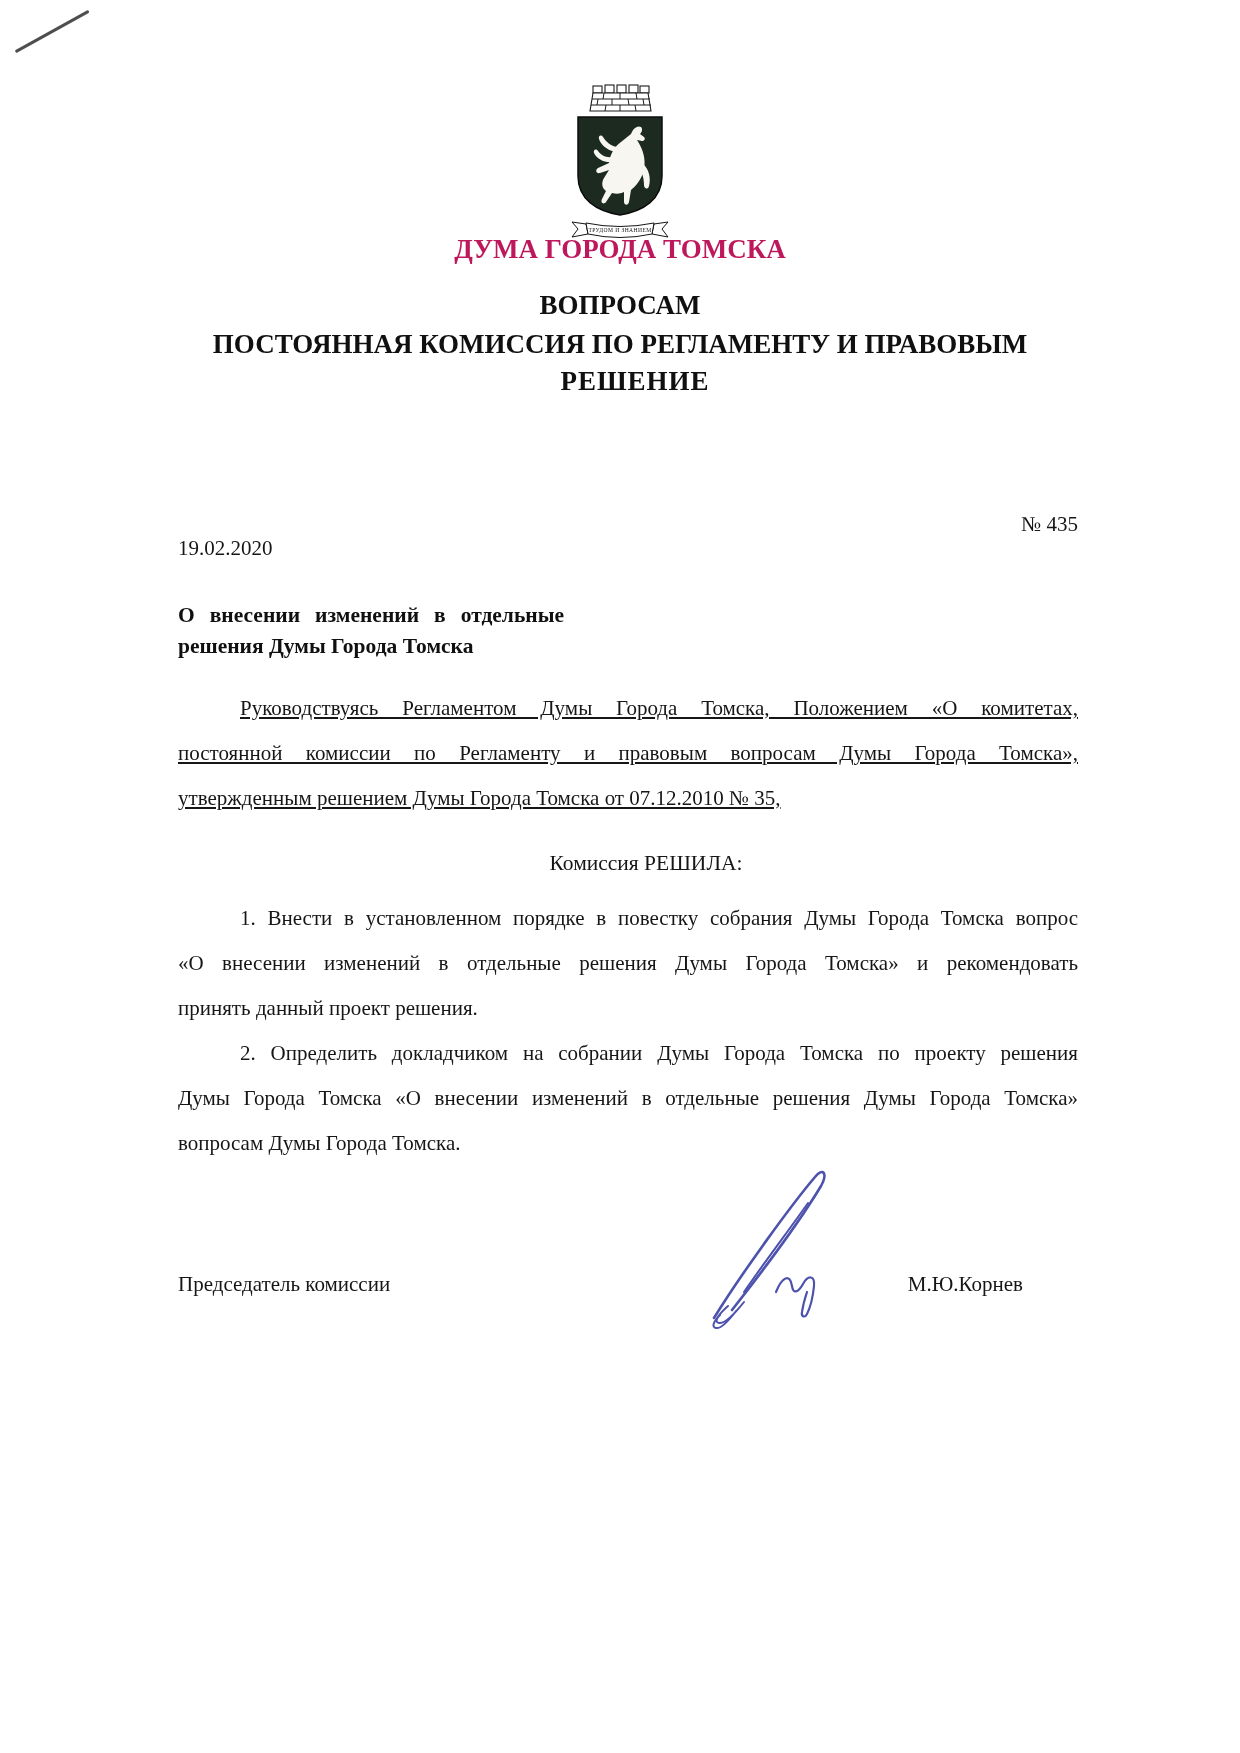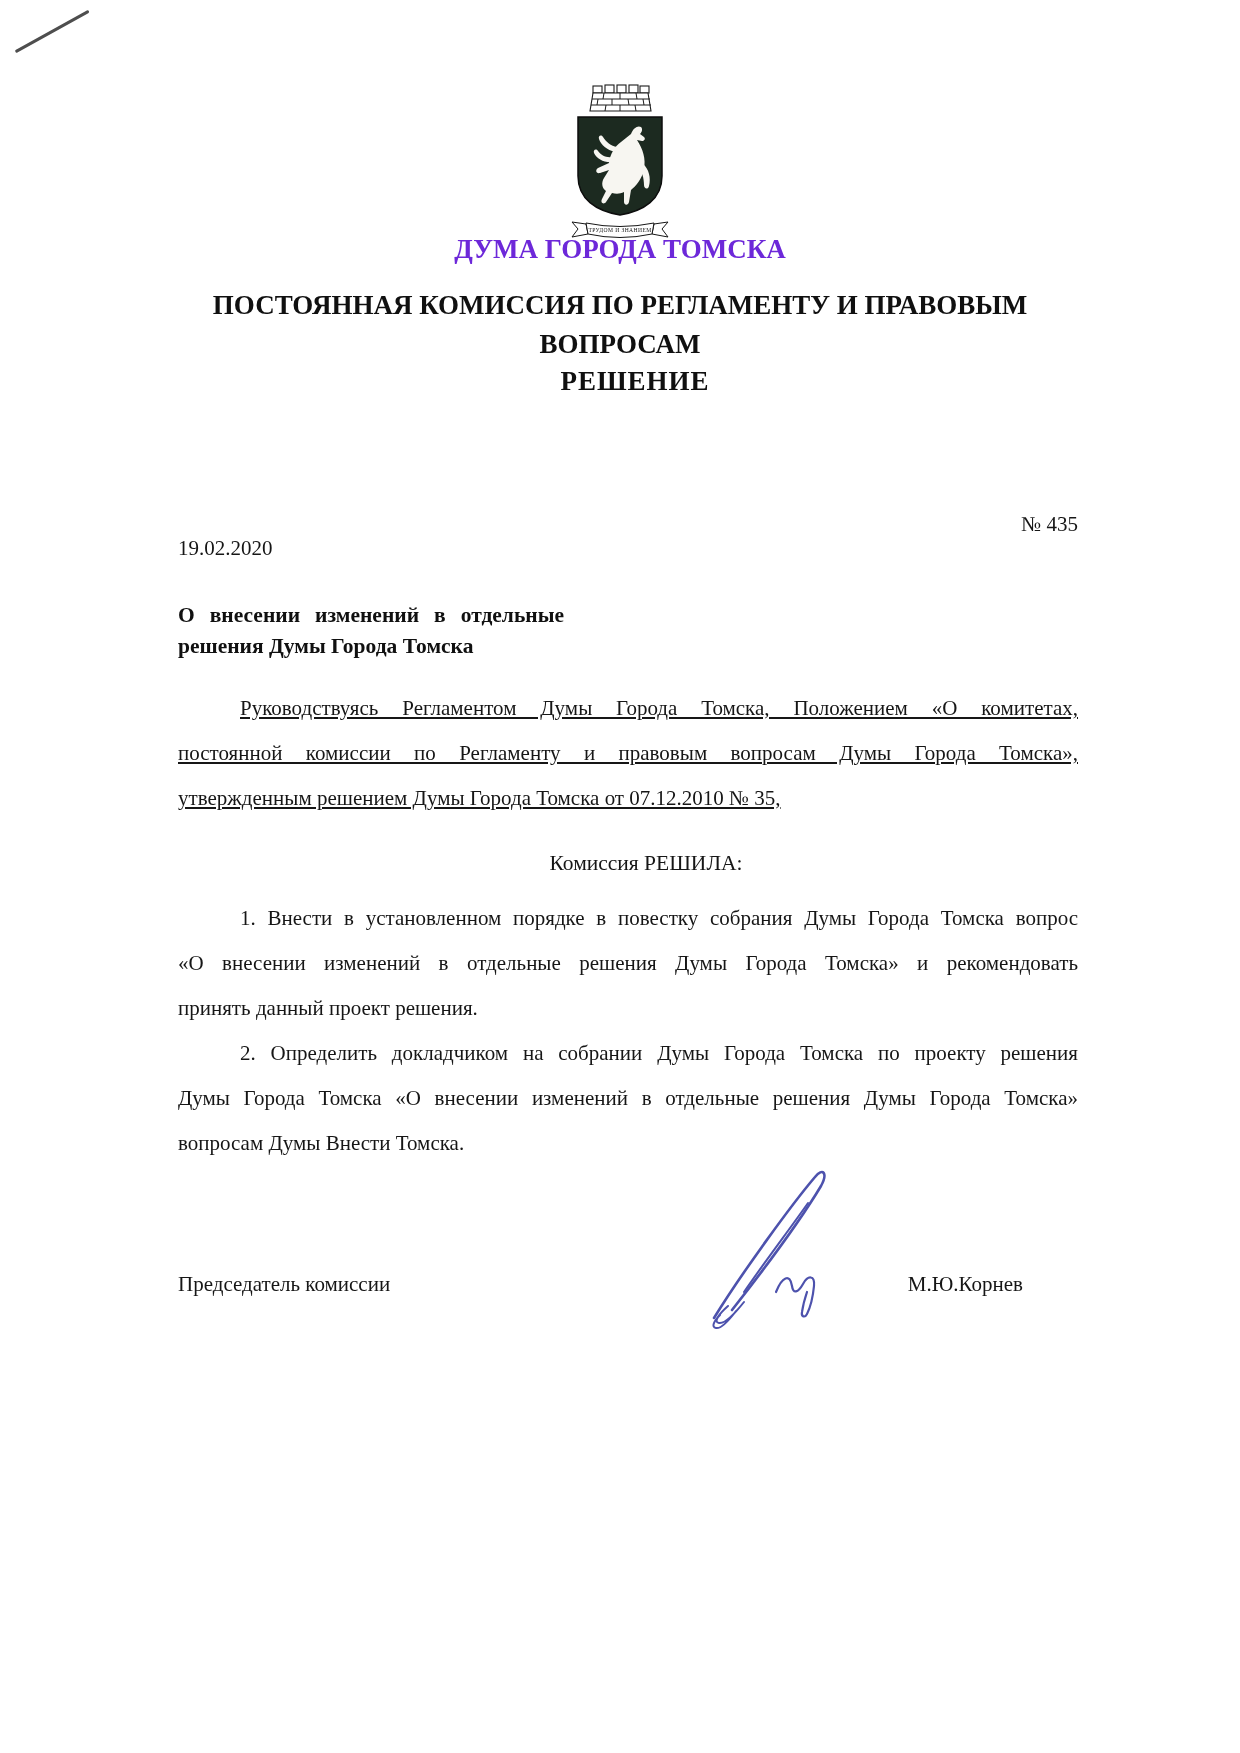--- a/index.html
+++ b/index.html
@@ -10,21 +10,21 @@
   }
   
   .pen-mark{position:absolute;left:10px;top:30px;width:84px;height:2.5px;background:#4e4e4e;
     transform:rotate(-29deg);border-radius:2px;}
   
   .emblem{position:absolute;left:50%;top:84px;transform:translateX(-50%);width:112px;text-align:center;}
   .emblem svg{display:block;margin:0 auto;}
   .emblem .crown{margin-bottom:1px;}
   
   .org-title{position:absolute;top:234px;left:0;width:100%;text-align:center;
-    font-weight:bold;font-size:27px;line-height:30px;white-space:nowrap;color:#6d28d9;}
+    font-weight:bold;font-size:27px;line-height:30px;white-space:nowrap;color:#be185d;}
   .commission-title{position:absolute;top:286px;left:0;width:100%;text-align:center;
     font-weight:bold;font-size:27px;line-height:39px;color:#101010;}
   .commission-title div{white-space:nowrap;}
   .doc-type{position:absolute;top:364px;left:0;width:100%;text-align:center;
     font-weight:bold;font-size:27px;line-height:34px;letter-spacing:1px;color:#101010;margin-left:15px;}
   
   .doc-number{position:absolute;top:512px;right:162px;font-size:21px;line-height:24px;}
   .doc-date{position:absolute;top:536px;left:178px;font-size:21px;line-height:24px;}
   
   .subject{position:absolute;top:600px;left:178px;width:386px;font-weight:bold;
@@ -92,22 +92,22 @@
         <path d="M87,6 L101,4 L95,11 L101,19 L85,16 Z"></path>
         <path d="M19,5 Q53,12 87,5 L85,16 Q53,23 21,16 Z"></path>
       </g>
       <text x="53" y="14" text-anchor="middle" font-size="5.6" letter-spacing="0.4" fill="#161616">ТРУДОМ И ЗНАНИЕМ</text>
     </svg>
   </div>
 
   <div class="org-title">ДУМА ГОРОДА ТОМСКА</div>
 
   <div class="commission-title">
+    <div>ВОПРОСАМ</div>
     <div>ПОСТОЯННАЯ КОМИССИЯ ПО РЕГЛАМЕНТУ И ПРАВОВЫМ</div>
-    <div>ВОПРОСАМ</div>
   </div>
 
   <div class="doc-type">РЕШЕНИЕ</div>
 
   <div class="doc-number">№ 435</div>
   <div class="doc-date">19.02.2020</div>
 
   <div class="subject">
     <div class="jline">О внесении изменений в отдельные</div>
     <div>решения Думы Города Томска</div>
@@ -120,21 +120,21 @@
   </div>
 
   <div class="resolution-heading">Комиссия РЕШИЛА:</div>
 
   <div class="textblock p23">
     <div class="content-line just indent">1. Внести в установленном порядке в повестку собрания Думы Города Томска вопрос</div>
     <div class="content-line just">«О внесении изменений в отдельные решения Думы Города Томска» и рекомендовать</div>
     <div class="content-line">принять данный проект решения.</div>
     <div class="content-line just indent">2. Определить докладчиком на собрании Думы Города Томска по проекту решения</div>
     <div class="content-line just">Думы Города Томска «О внесении изменений в отдельные решения Думы Города Томска»</div>
-    <div class="content-line">вопросам Думы Внести Томска.</div>
+    <div class="content-line">вопросам Думы Города Томска.</div>
   </div>
 
   <svg class="signature-svg" width="150" height="172" viewBox="0 0 150 172" fill="none" stroke-linecap="round" stroke-linejoin="round">
     <path d="M18,160 C45,116 96,46 119,19 C127,9 132,15 125,28 C104,63 62,119 36,152" stroke-width="2.6" stroke="#4d52ad"></path>
     <path d="M48,134 C70,102 96,68 112,45" stroke-width="2" stroke="#4d52ad"></path>
     <path d="M32,148 c-9,8 -15,16 -9,17 c7,1 17,-11 25,-21 m-24,13 c-6,6 -9,12 -4,13 c5,1 14,-9 20,-17" stroke-width="2" stroke="#4d52ad"></path>
     <path d="M80,134 c6,-15 14,-19 16,-6 c1,8 6,7 11,-2 c5,-9 12,-9 11,2 c-1,10 -3,20 -7,28 c-2,4 -6,3 -5,-2 c1,-7 3,-14 5,-20" stroke-width="2.2" stroke="#4d52ad"></path>
   </svg>
 
   <div class="sig-row">

